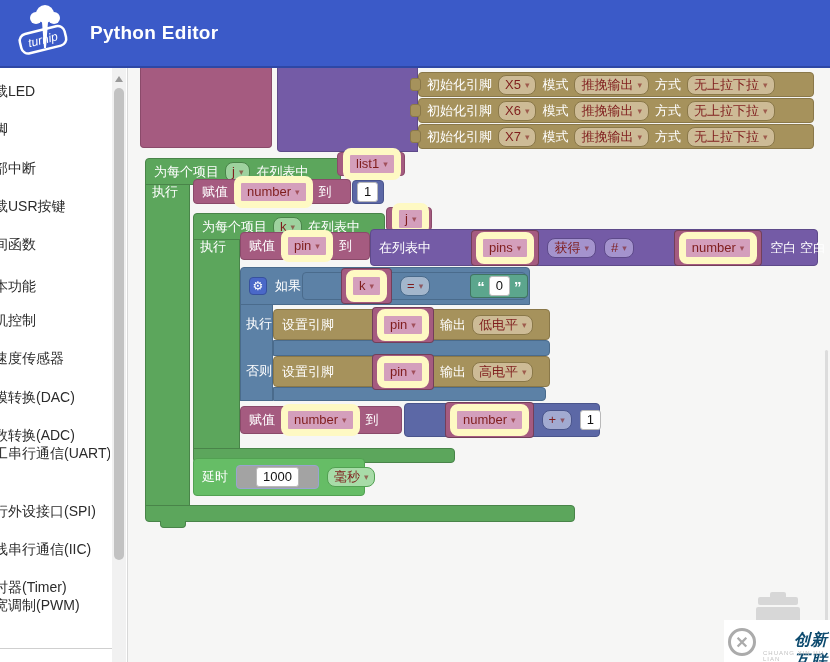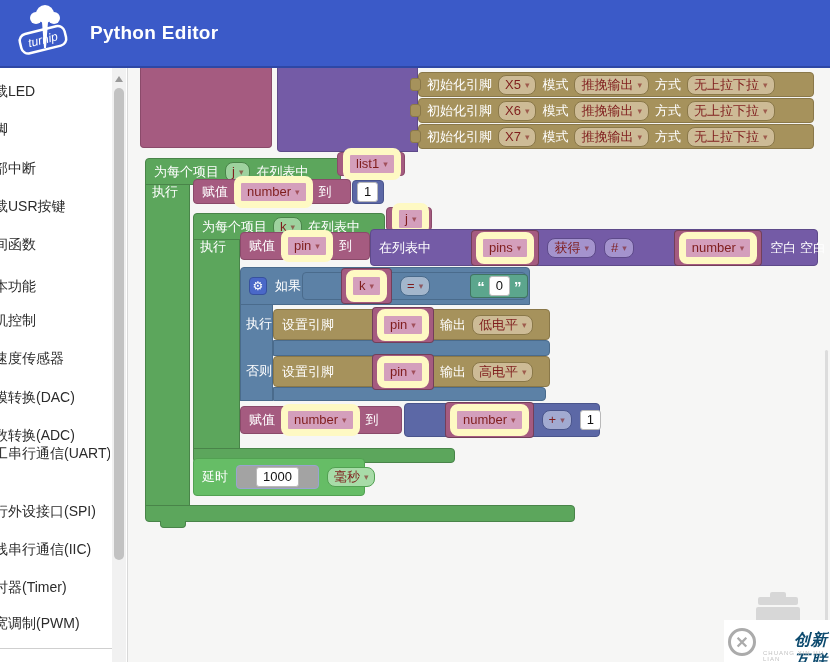--- a/index.html
+++ b/index.html
@@ -92,21 +92,21 @@
 <div class="side-item" style="top:235px"><span>间函数</span></div>
 <div class="side-item" style="top:277px"><span>本功能</span></div>
 <div class="side-item" style="top:311px"><span>机控制</span></div>
 <div class="side-item" style="top:349px"><span>速度传感器</span></div>
 <div class="side-item" style="top:388px"><span>模转换(DAC)</span></div>
 <div class="side-item" style="top:426px"><span>数转换(ADC)</span></div>
 <div class="side-item" style="top:444px"><span>工串行通信(UART)</span></div>
 <div class="side-item" style="top:502px"><span>行外设接口(SPI)</span></div>
 <div class="side-item" style="top:540px"><span>线串行通信(IIC)</span></div>
 <div class="side-item" style="top:578px"><span>时器(Timer)</span></div>
-<div class="side-item" style="top:614px"><span>宽调制(PWM)</span></div>
+<div class="side-item" style="top:596px"><span>宽调制(PWM)</span></div>
 <div class="side-divider"></div>
 <div class="sb-track"></div>
 <div class="sb-up"></div>
 <div class="sb-thumb"></div>
 <div class="side-edge"></div>
 <div class="ws-sb"></div>
 
 <div class="bar c-pink" style="left:140px; top:68px; width:132px; height:80px; border-top:none; border-radius:0 0 4px 4px;"></div>
 <div class="bar c-purple" style="left:277px; top:68px; width:141px; height:84px; border-top:none; border-radius:0 0 0 4px;"></div>
 

